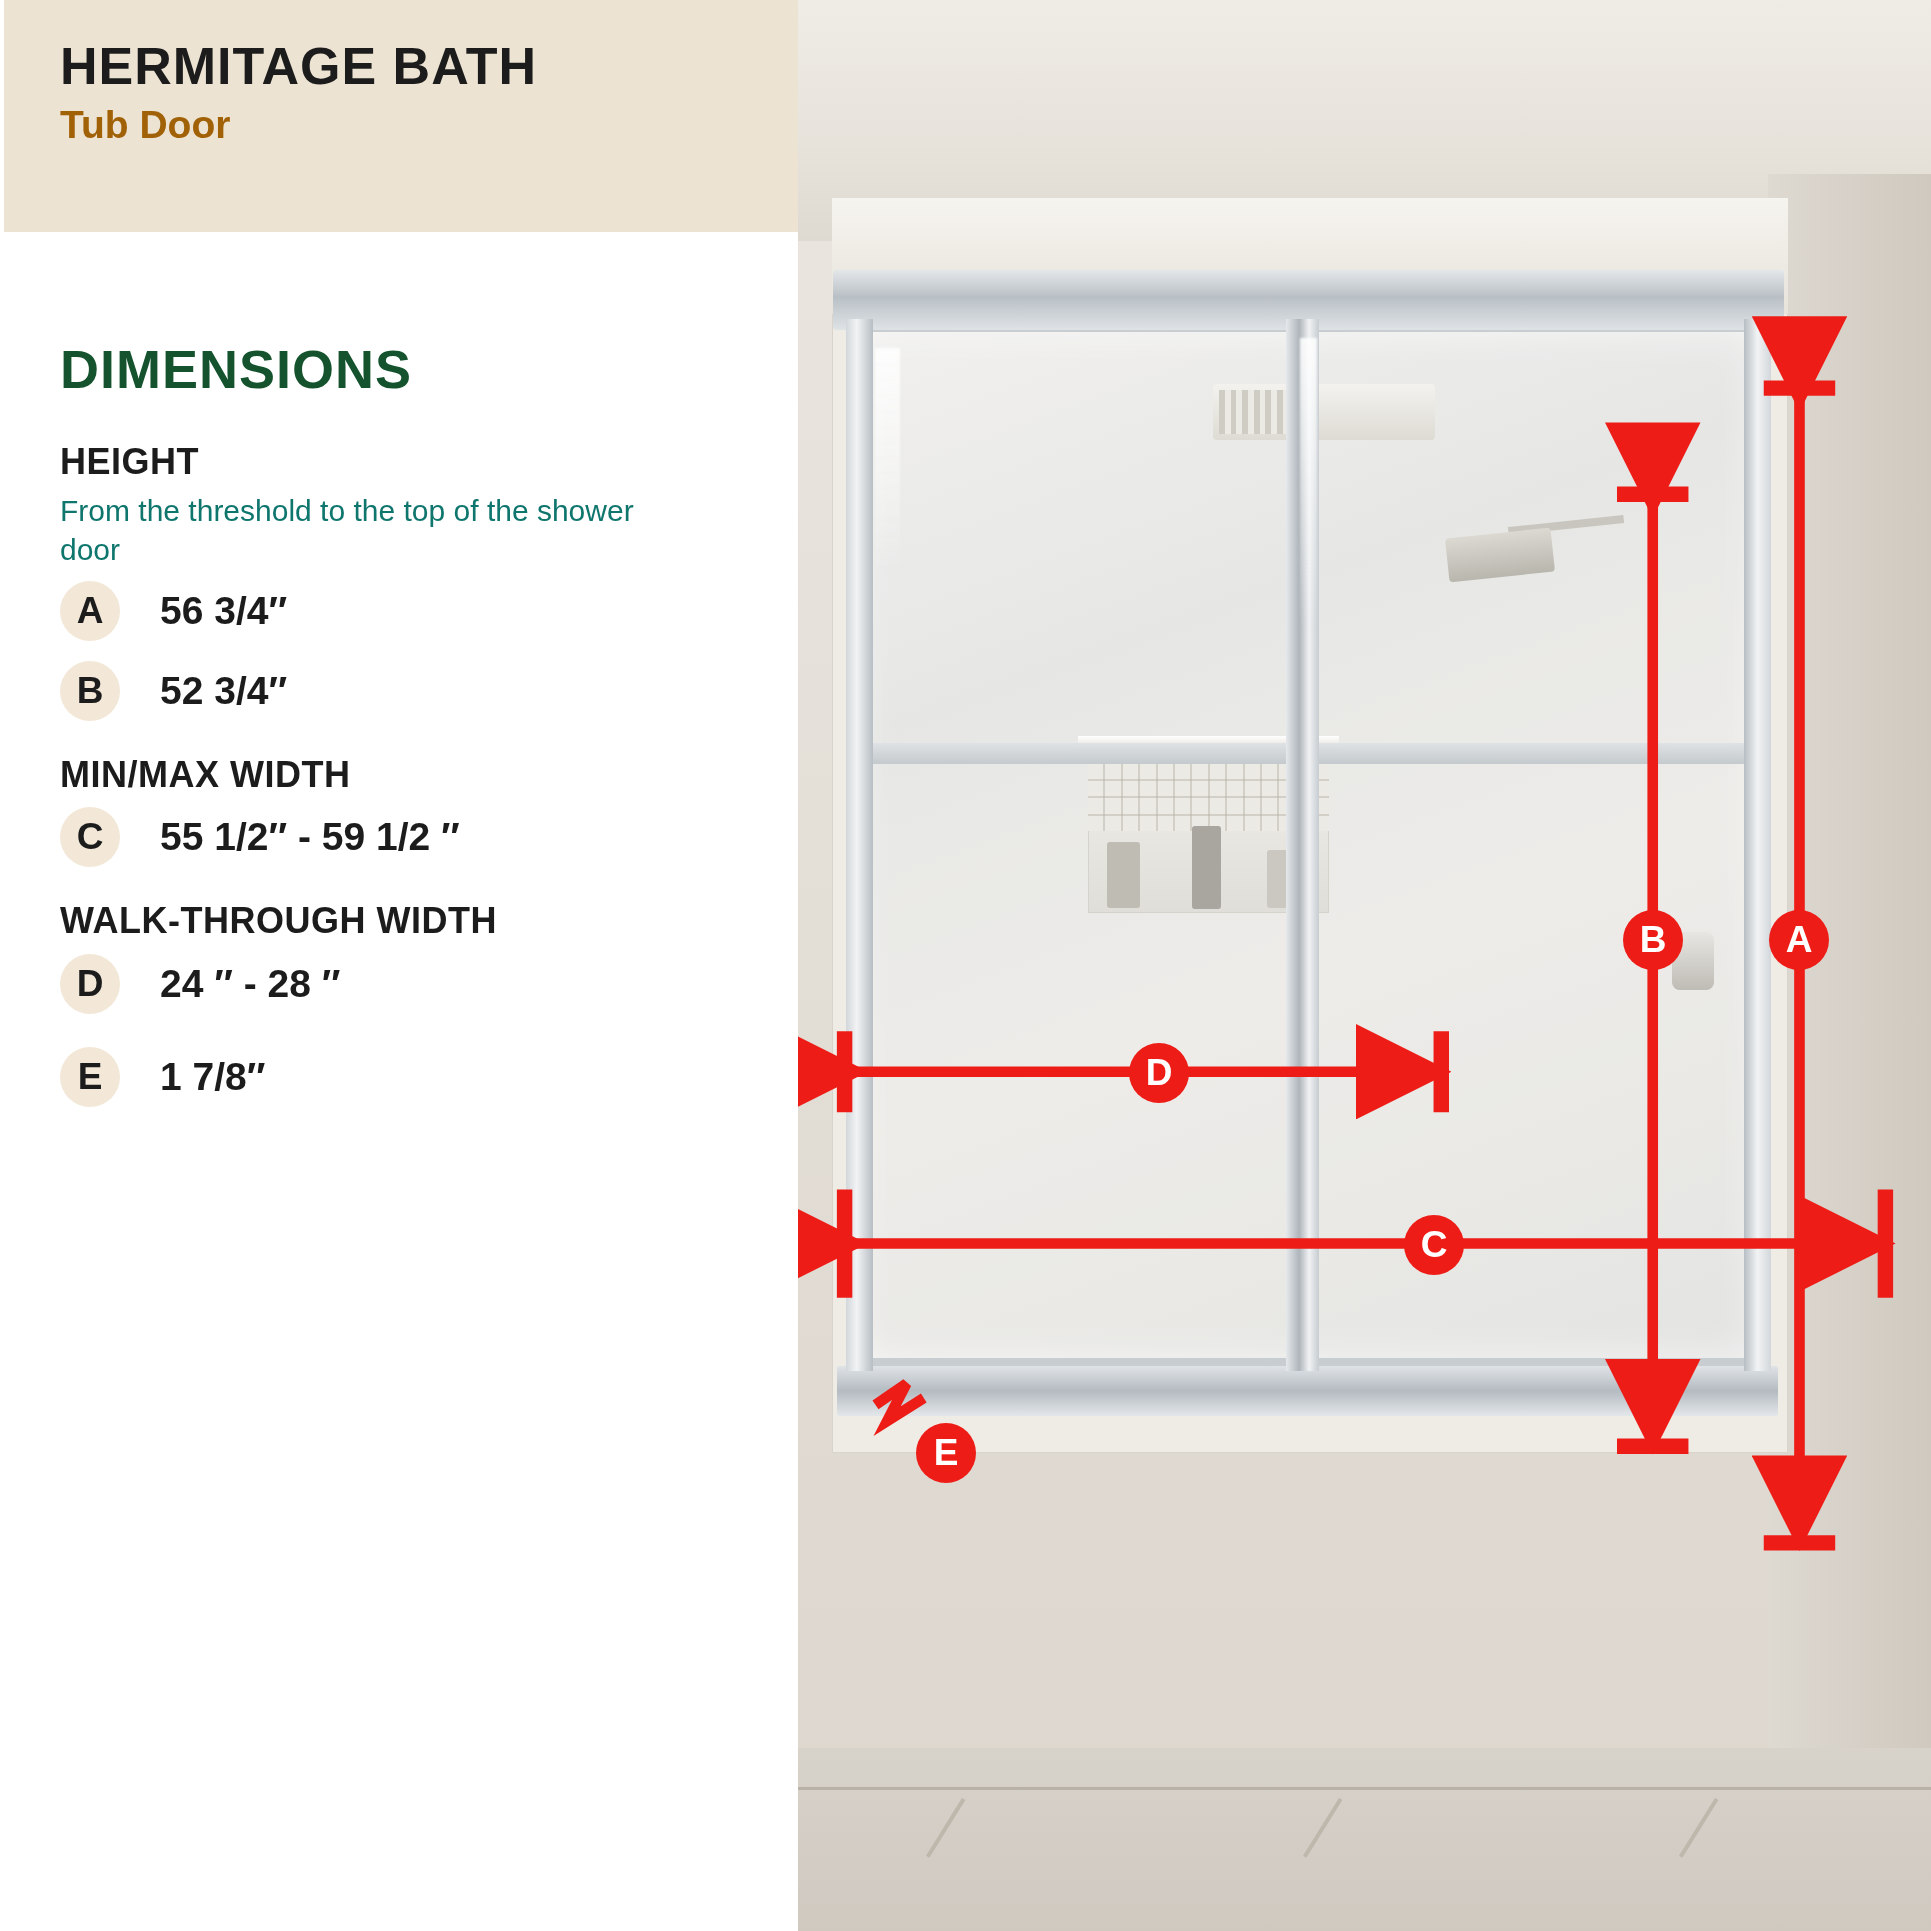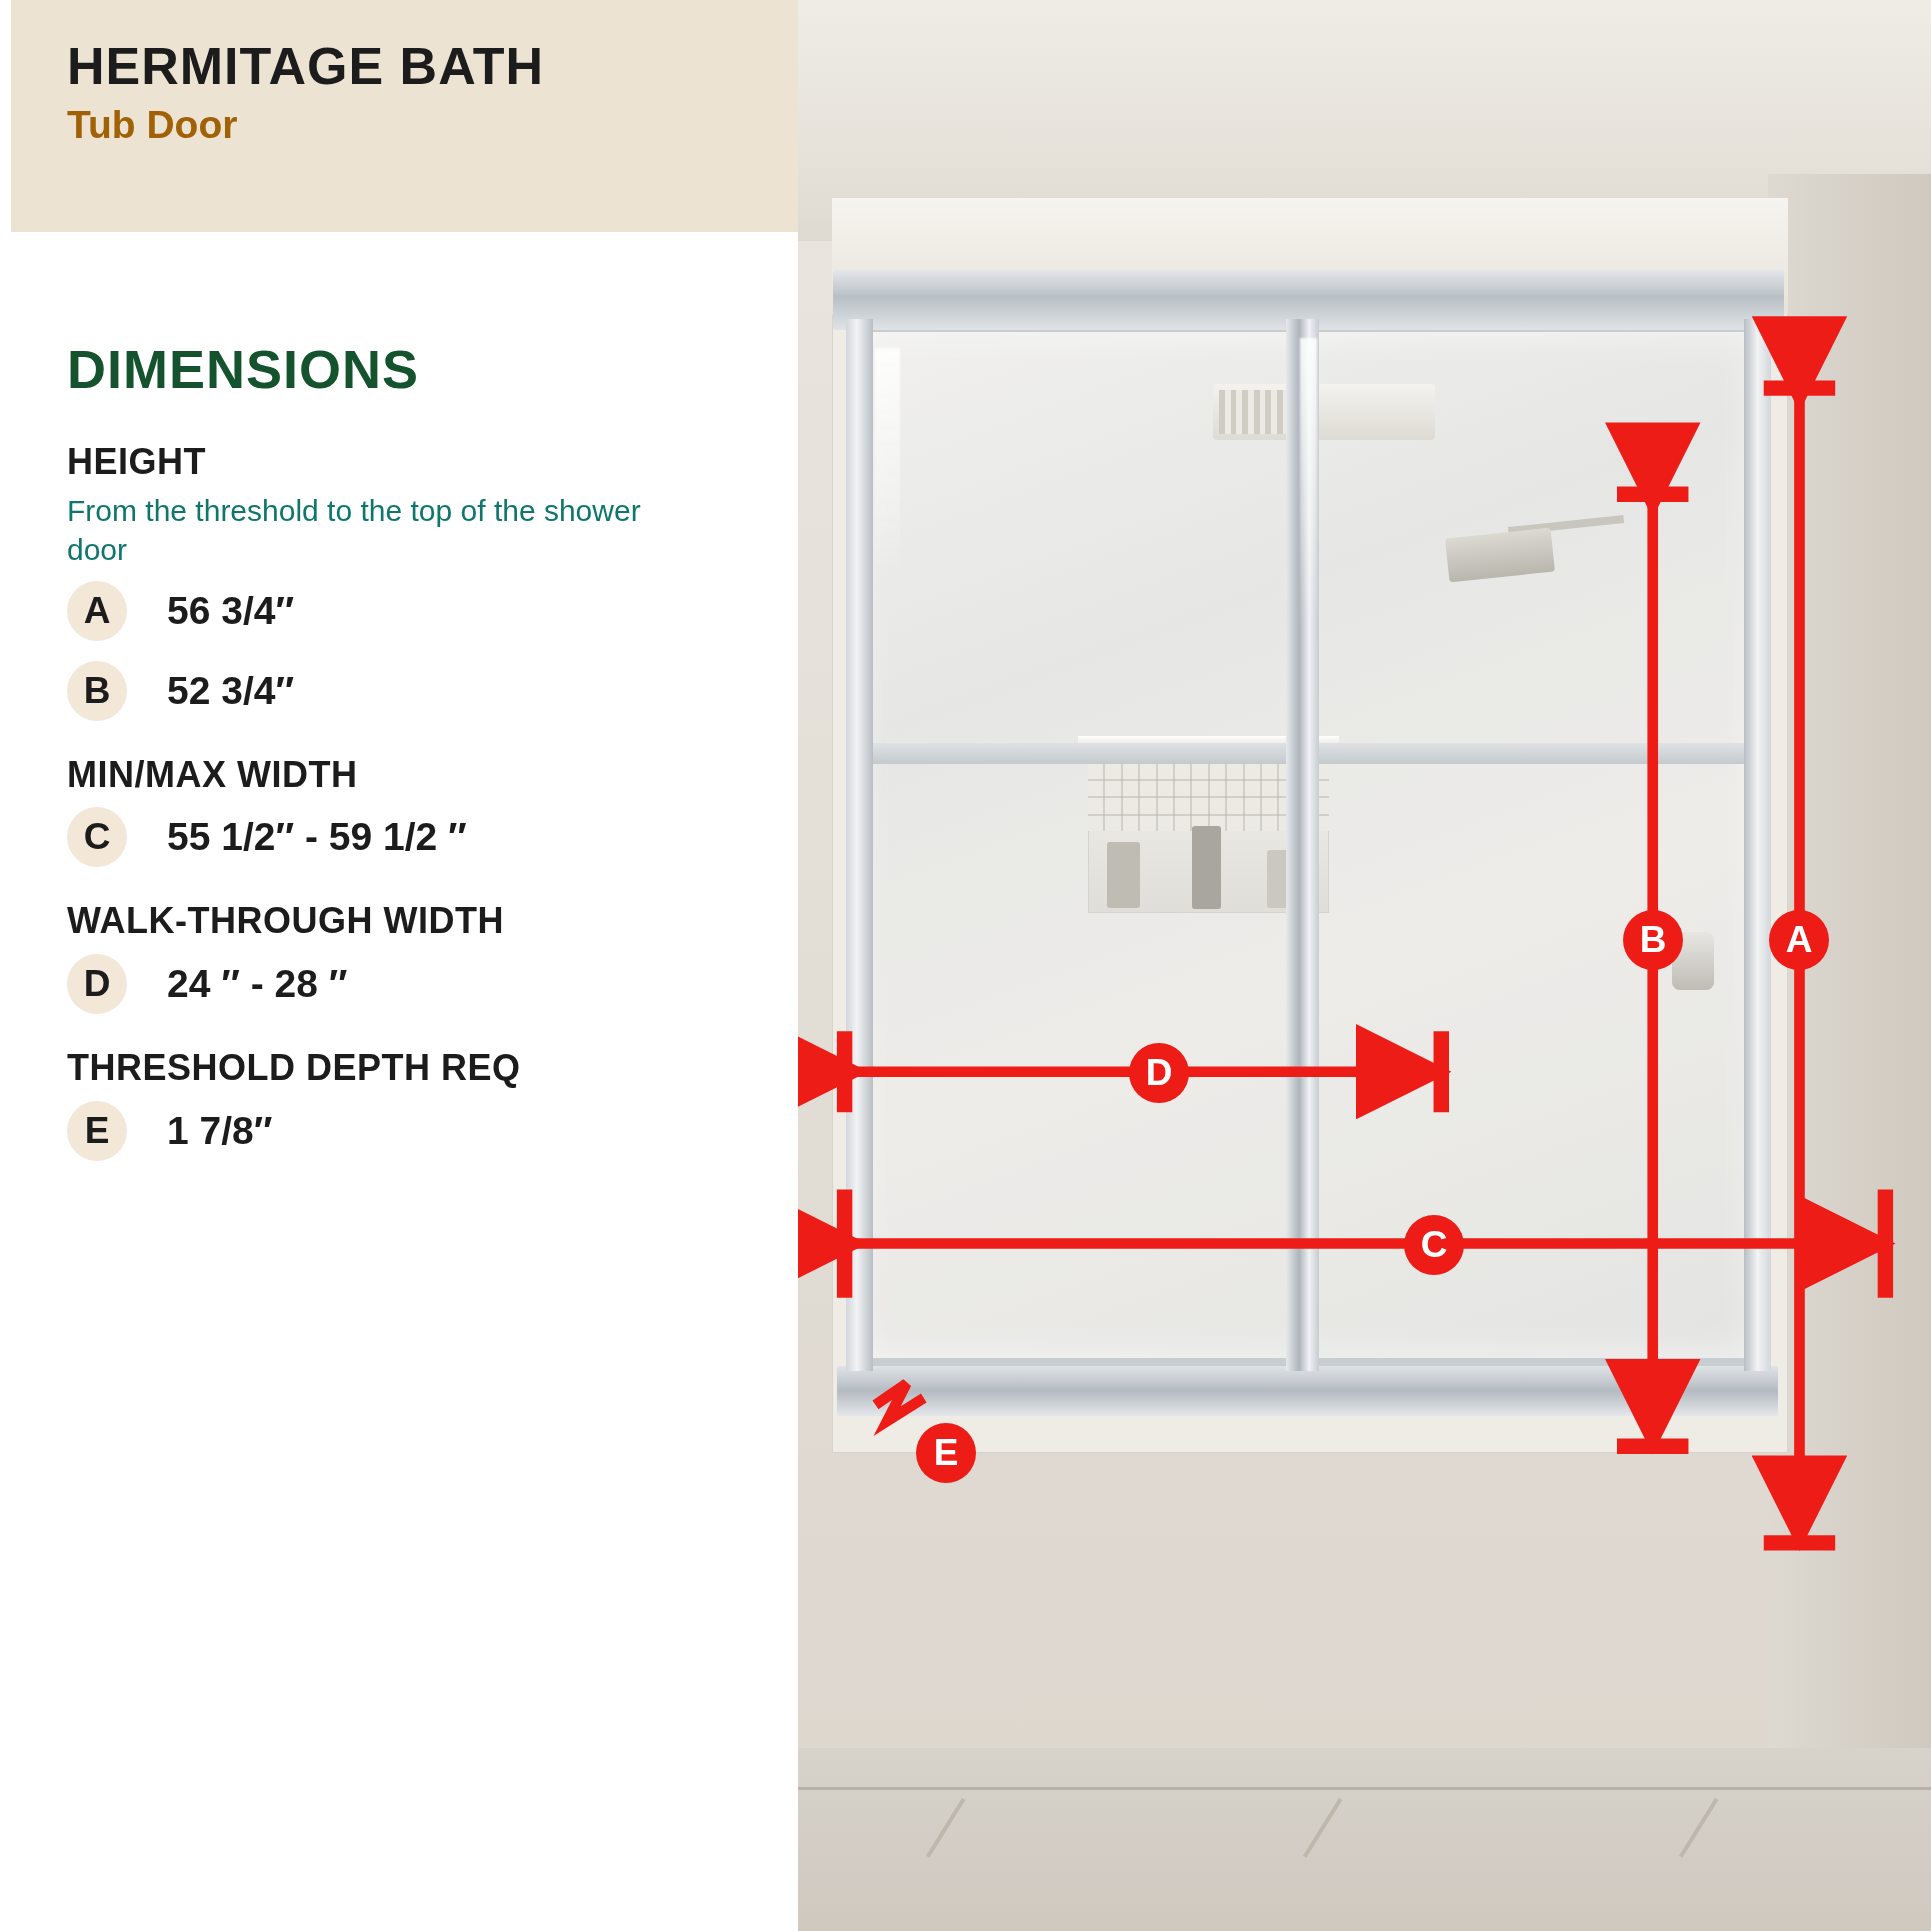--- a/index.html
+++ b/index.html
@@ -11,21 +11,21 @@
     width: 1931px;
     height: 1931px;
     font-family: "Liberation Sans", sans-serif;
     overflow: hidden;
     position: relative;
   }
 
   
   #left-panel {
     position: absolute;
-    left: 11px; top: 0;
+    left: 4px; top: 0;
     width: 798px;
     height: 1886px;
     background: #ffffff;
     box-sizing: border-box;
   }
 
   #brand-bar {
     position: absolute;
     left: 0; top: 0;
     width: 798px;
@@ -354,21 +354,20 @@
 
     <div class="group">
       <div class="group-title">WALK-THROUGH WIDTH</div>
       <div class="value-row">
         <div class="badge">D</div>
         <div class="value-text">24 ″  - 28 ″</div>
       </div>
     </div>
 
     <div class="group">
-      <div class="group-title">THRESHOLD DEPTH REQ</div>
       <div class="value-row">
         <div class="badge">E</div>
         <div class="value-text">1 7/8″</div>
       </div>
     </div>
 
   </div>
 </div>
 
 <div id="photo-panel">

